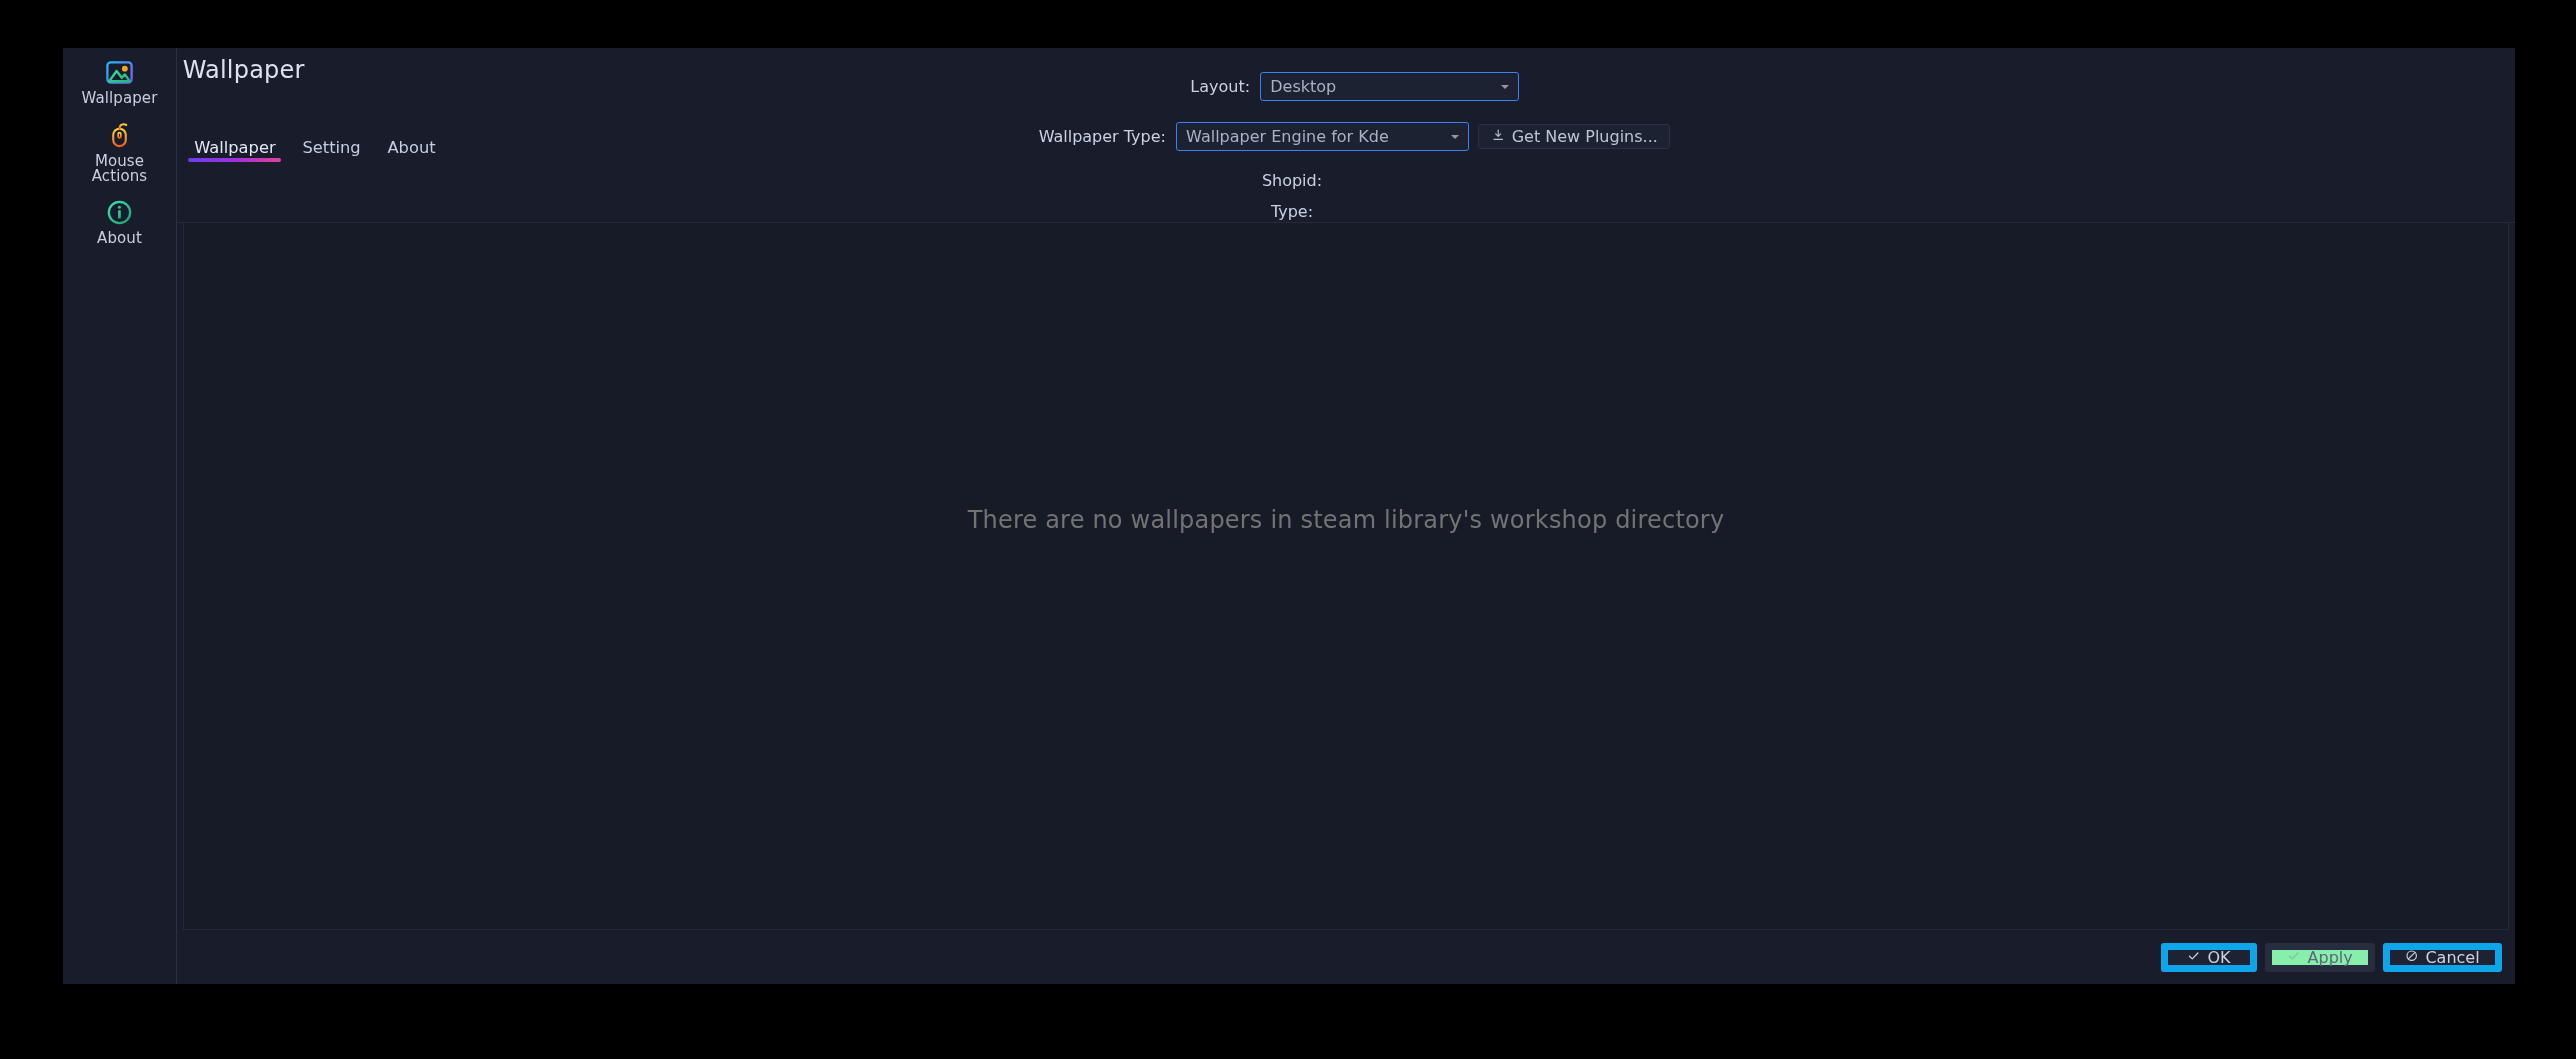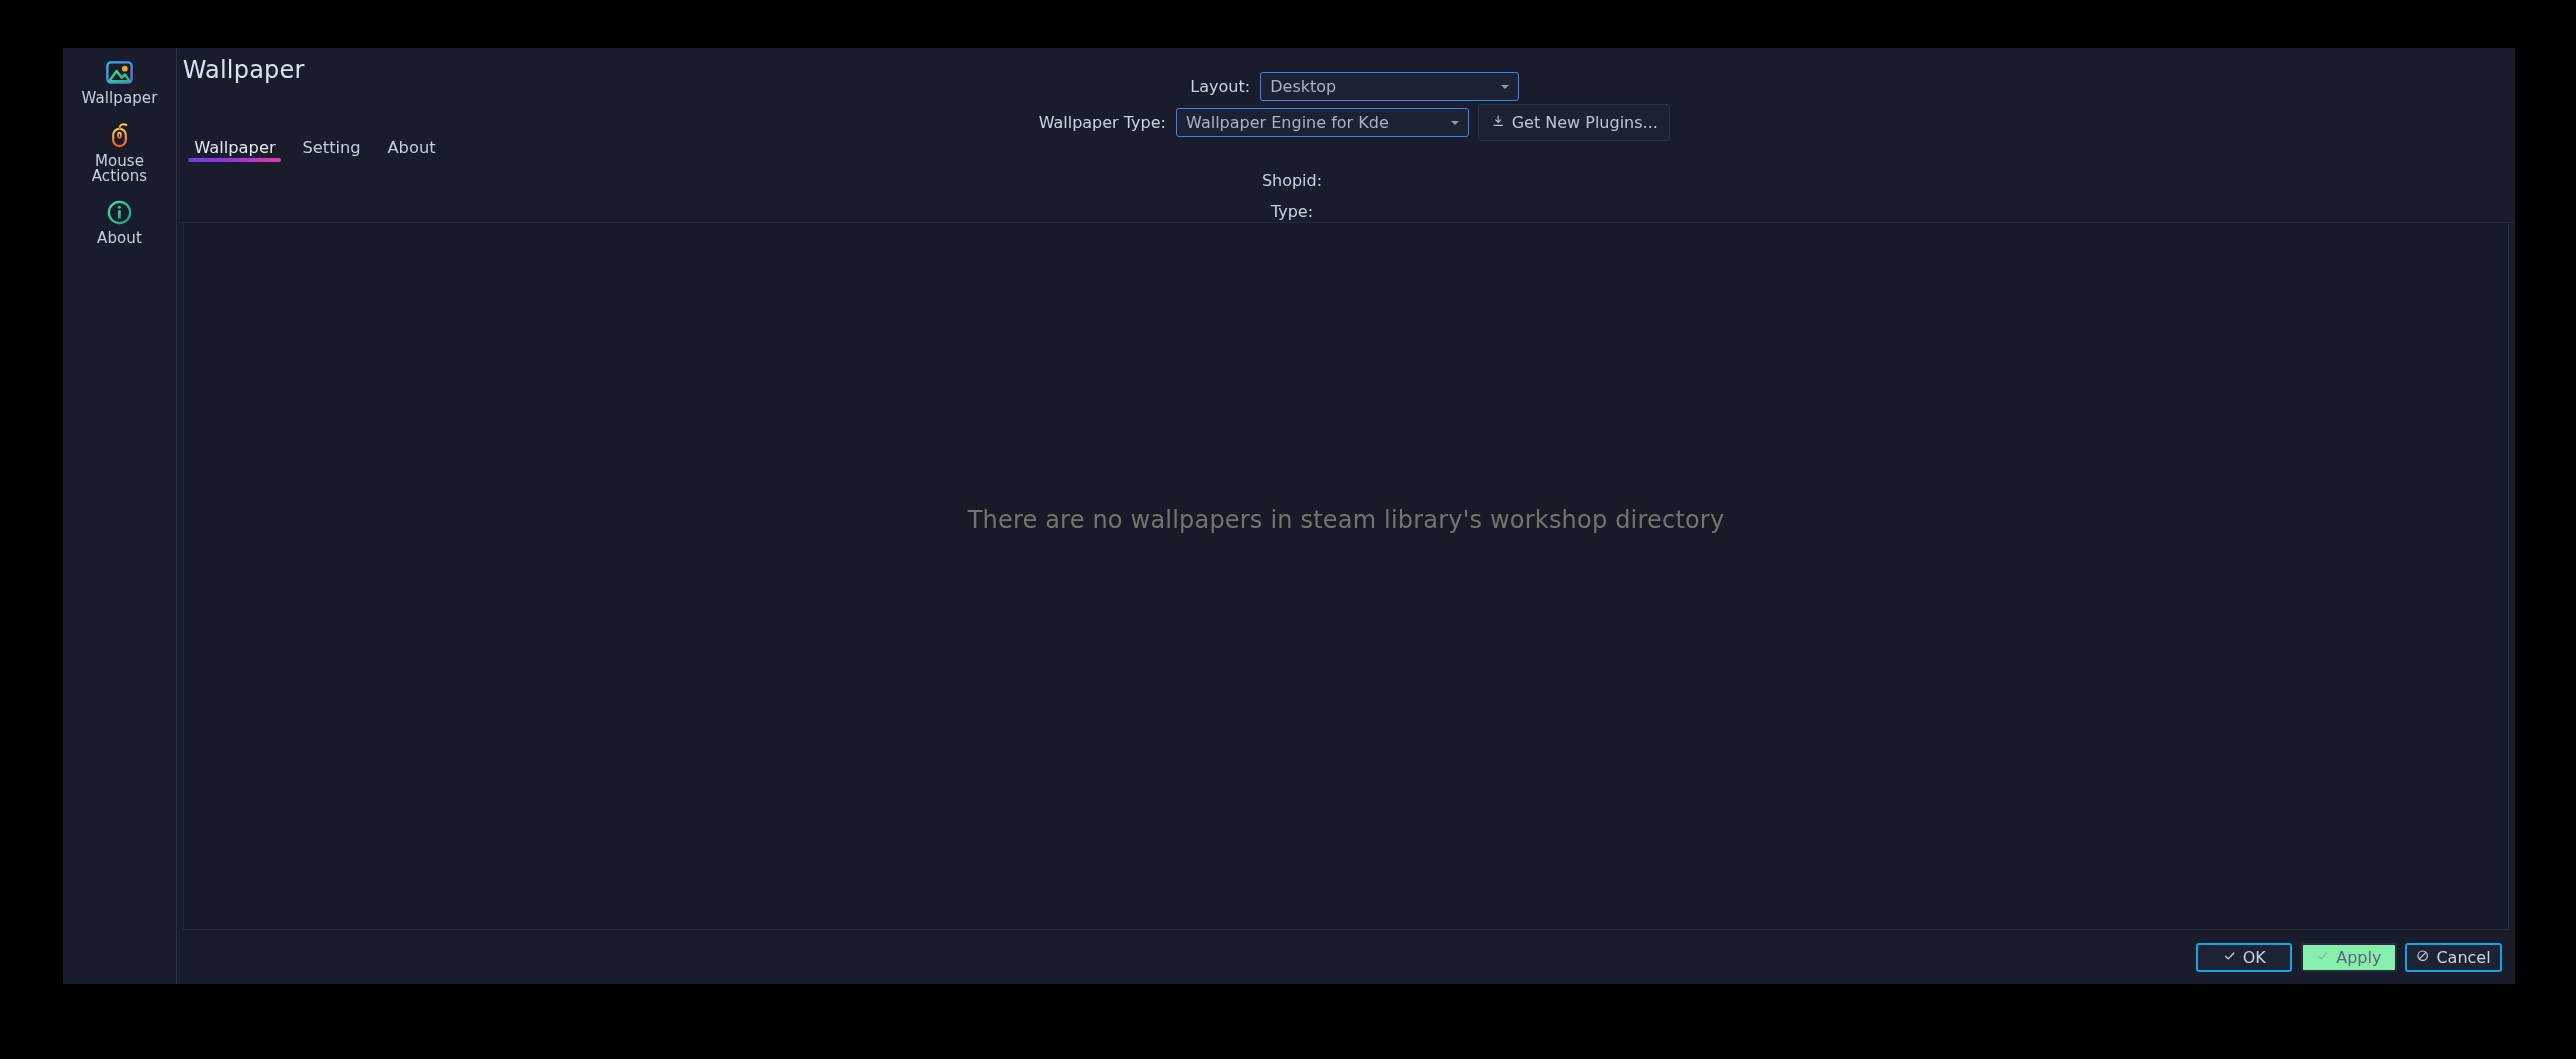--- a/index.html
+++ b/index.html
@@ -92,21 +92,21 @@
 
   
   #form-rows {
     position: absolute;
     left: 17px;
     right: 0;
     top: 24px;
     display: flex;
     flex-direction: column;
     align-items: center;
-    gap: 7px;
+    gap: 21px;
   }
   .form-row {
     display: flex;
     flex-direction: row;
     align-items: center;
     height: 29px;
   }
   .form-label {
     font-size: 16px;
     color: #c9d2e2;
@@ -139,21 +139,21 @@
     margin-top: -1.9px;
     width: 0; height: 0;
     border-left: 4.8px solid transparent;
     border-right: 4.8px solid transparent;
     border-top: 4.8px solid #8e99ad;
   }
   #combo-layout { width: 259px; }
   #combo-wptype { width: 293px; }
 
   .pushbtn {
-    height: 37px;
+    height: 25px;
     background: #1d2232;
     border: 1px solid #2c3246;
     border-radius: 2.9px;
     display: flex;
     align-items: center;
     gap: 6.7px;
     padding: 0 11.5px;
     box-sizing: border-box;
     cursor: pointer;
     margin-left: 9.6px;
@@ -273,27 +273,27 @@
     align-items: center;
     justify-content: flex-end;
     padding-right: 13.4px;
     gap: 8.6px;
     box-sizing: border-box;
   }
   .footbtn {
     min-width: 96px;
     height: 29px;
     background: #1e2333;
-    border: 2px solid #0ea5e9;
+    border: 7px solid #0ea5e9;
     border-radius: 2.9px;
     display: flex;
     align-items: center;
     justify-content: center;
     gap: 6.7px;
-    padding: 0 9px;
+    padding: 0 15px;
     cursor: pointer;
     box-sizing: border-box;
   }
   .footbtn-label {
     font-size: 16px;
     color: #ccd4e2;
     white-space: nowrap;
   }
   .footbtn.disabled { background: #86efac; border-color: #272d3e; cursor: default; }
   .footbtn.disabled .footbtn-label { color: #5d6578; }

